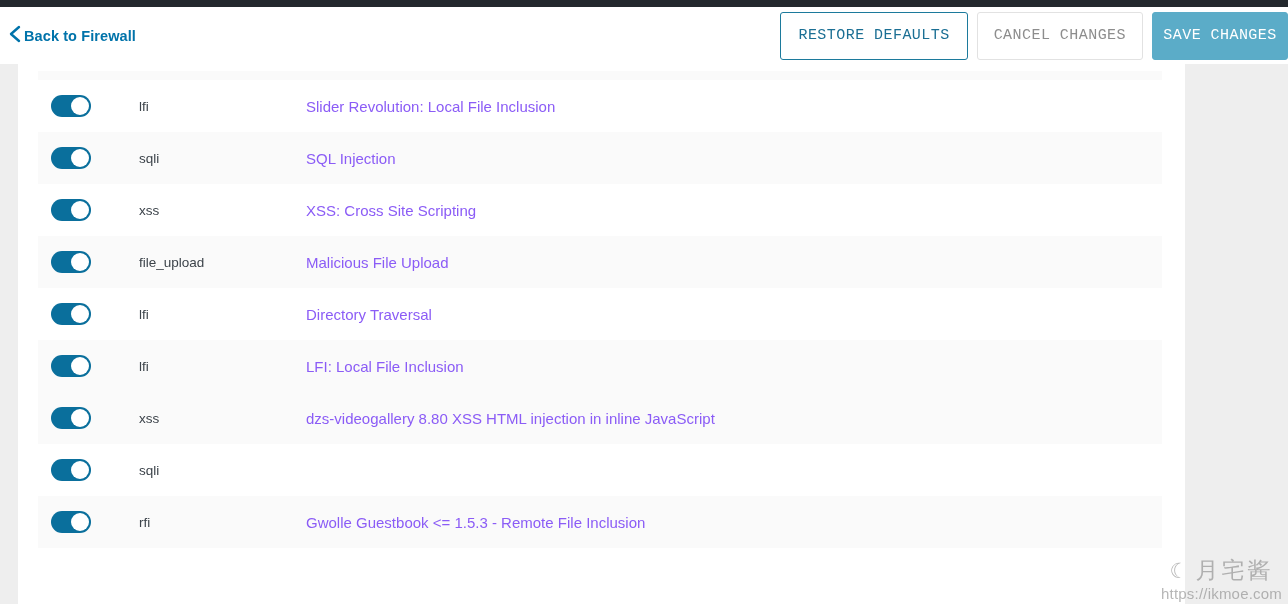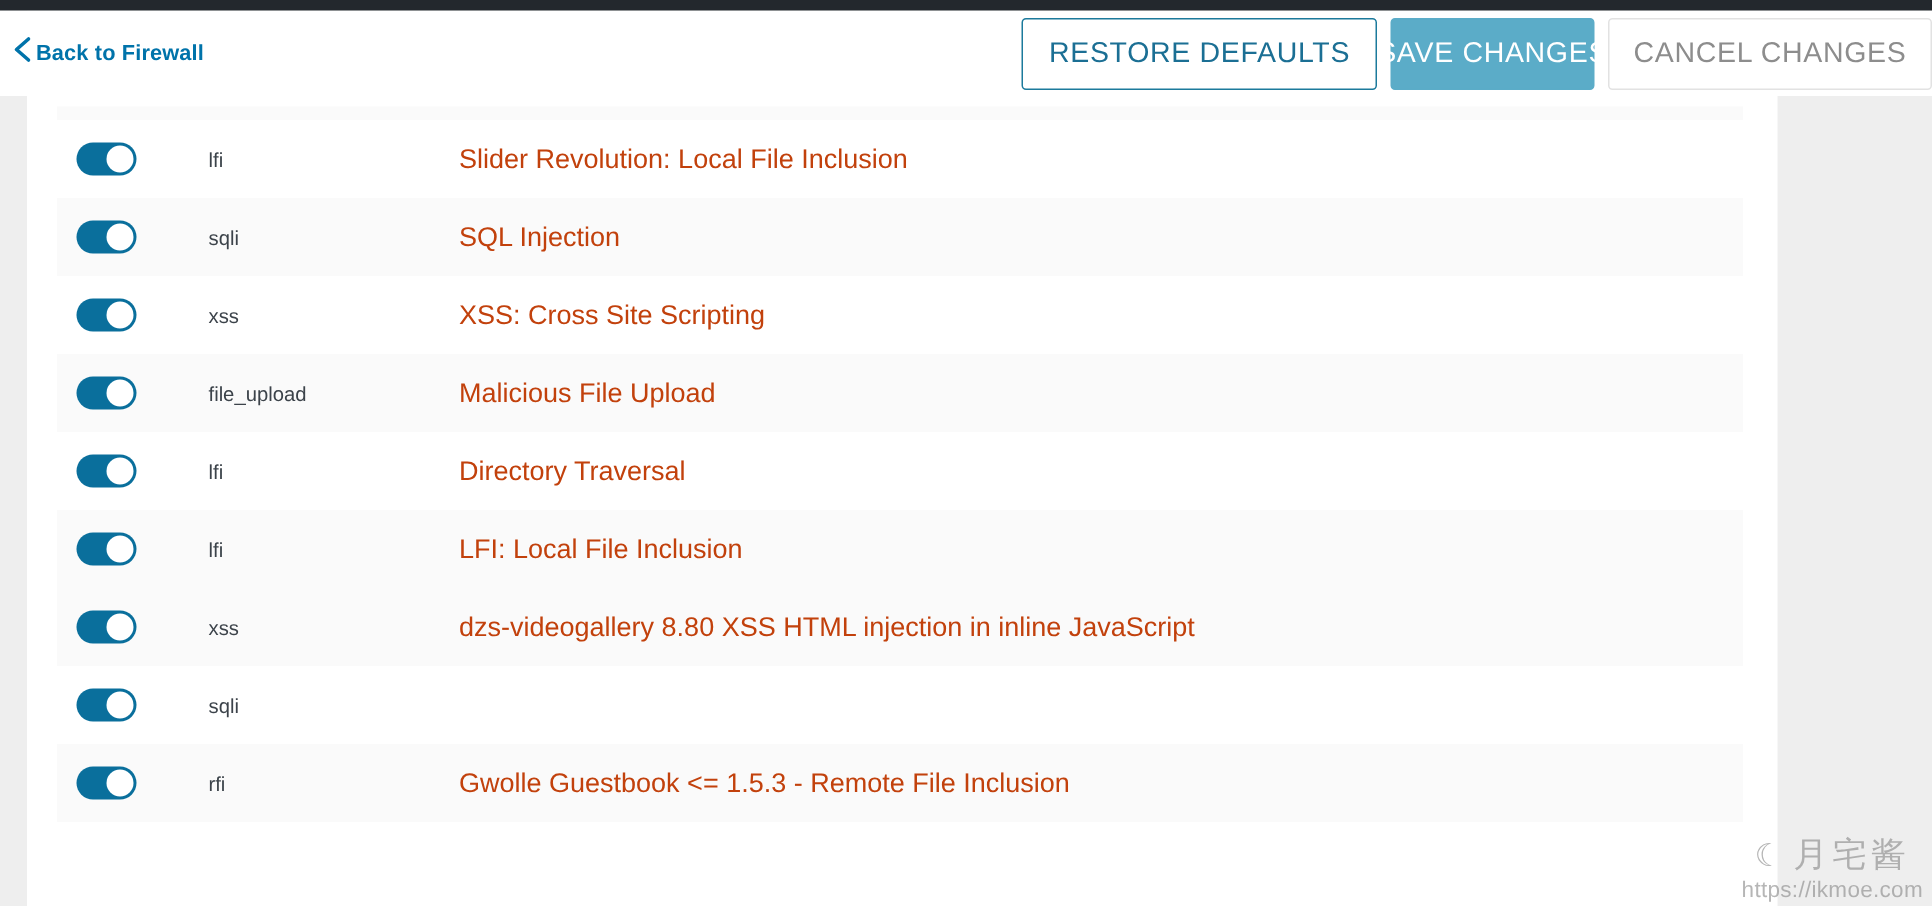--- a/index.html
+++ b/index.html
@@ -64,23 +64,23 @@
     top: 0;
     height: 57px;
     display: flex;
     align-items: center;
     gap: 9px;
   }
 
   .hdr-btn {
     height: 48px;
     border-radius: 3px;
-    font-size: 19px;
+    font-size: 15px;
     letter-spacing: .45px;
-    font-family: Liberation Sans, sans-serif;
+    font-family: Liberation Mono, monospace;
     display: flex;
     align-items: center;
     justify-content: center;
     cursor: pointer;
     white-space: nowrap;
     background: #ffffff;
   }
 
   #restore-defaults-button {
     border: 1px solid #1c7a9c;
@@ -154,22 +154,22 @@
     position: absolute;
     left: 101px;
     font-size: 13.5px;
     color: #3c434a;
     white-space: nowrap;
   }
 
   .rule-desc {
     position: absolute;
     left: 268px;
-    font-size: 18px;
-    color: #c2410c;
+    font-size: 15px;
+    color: #8b5cf6;
     white-space: nowrap;
   }
 
   
   #list-clip {
     position: absolute;
     top: 64px;
     left: 0;
     width: 1288px;
     height: 540px;
@@ -283,22 +283,22 @@
     <span id="back-chevron">
       <svg width="14" height="20" viewBox="0 0 14 20" aria-hidden="true">
         <polyline points="11,3 3,10 11,17" fill="none" stroke="#0073aa" stroke-width="2.4" stroke-linecap="round" stroke-linejoin="round"></polyline>
       </svg>
     </span>
     <span id="back-label">Back to Firewall</span>
   </a>
 
   <div id="header-actions">
     <button class="hdr-btn" id="restore-defaults-button">RESTORE DEFAULTS</button>
+    <button class="hdr-btn" id="cancel-changes-button">CANCEL CHANGES</button>
     <button class="hdr-btn" id="save-changes-button">SAVE CHANGES</button>
-    <button class="hdr-btn" id="cancel-changes-button">CANCEL CHANGES</button>
   </div>
 
 </div>
 
 <div id="watermark">
   <div id="watermark-row">
     <span id="watermark-mark">☾</span>
     <span id="watermark-text">月宅酱</span>
   </div>
   <div id="watermark-url">https://ikmoe.com</div>

